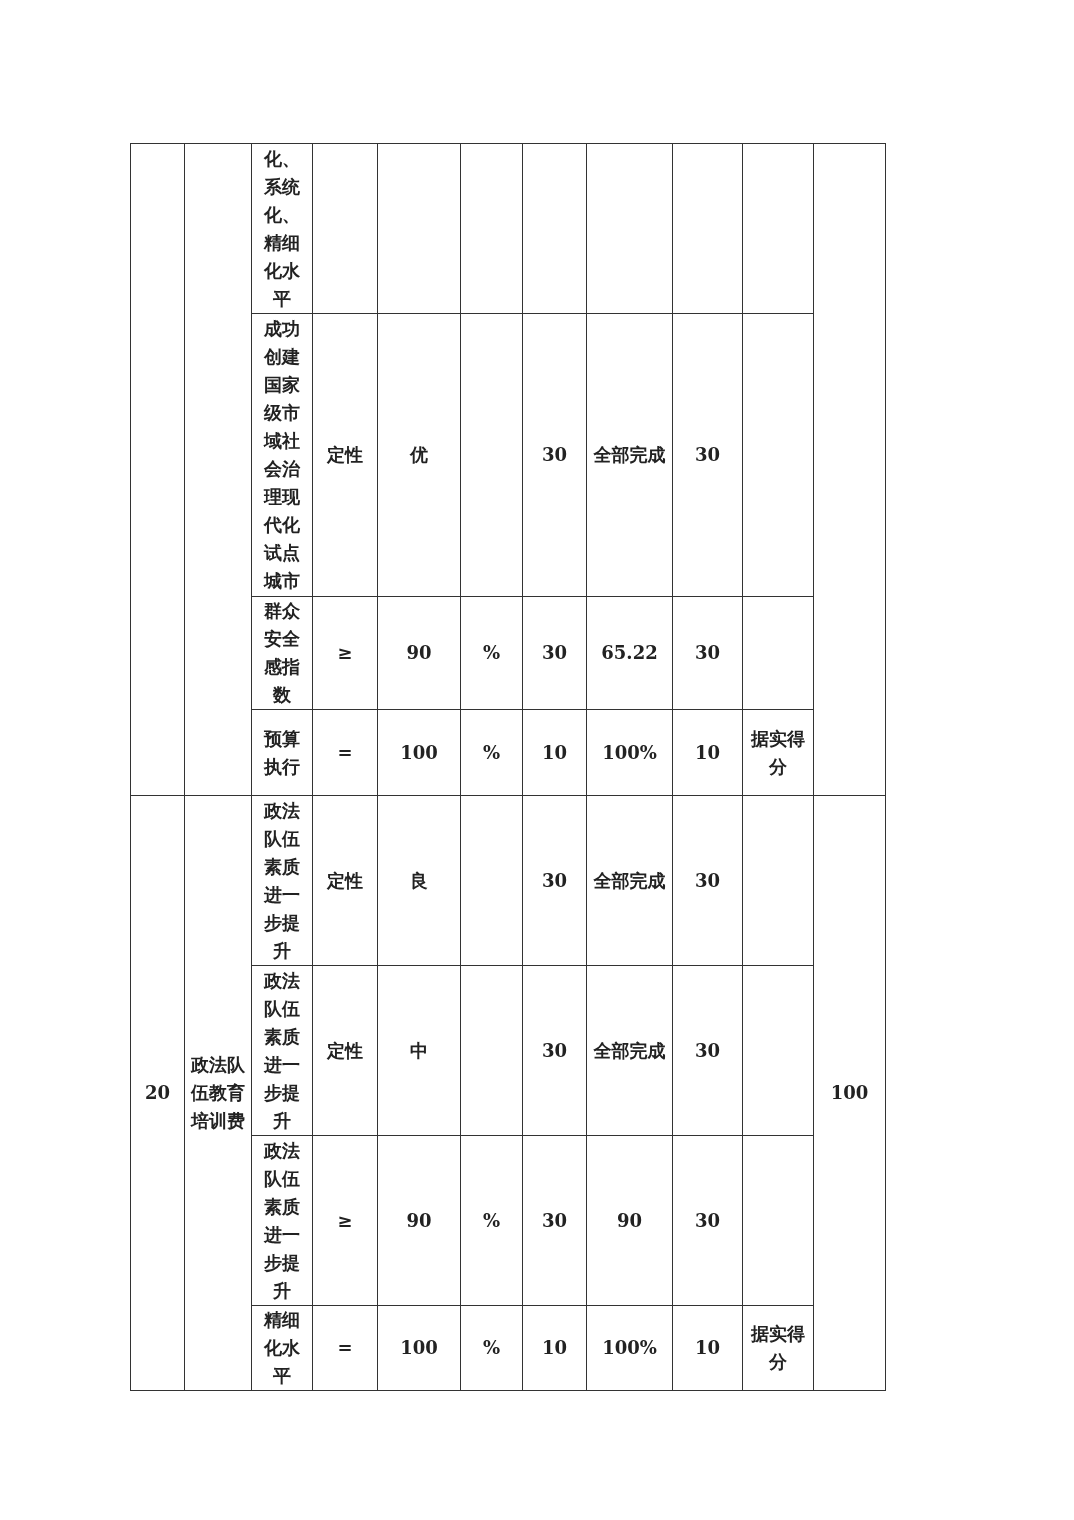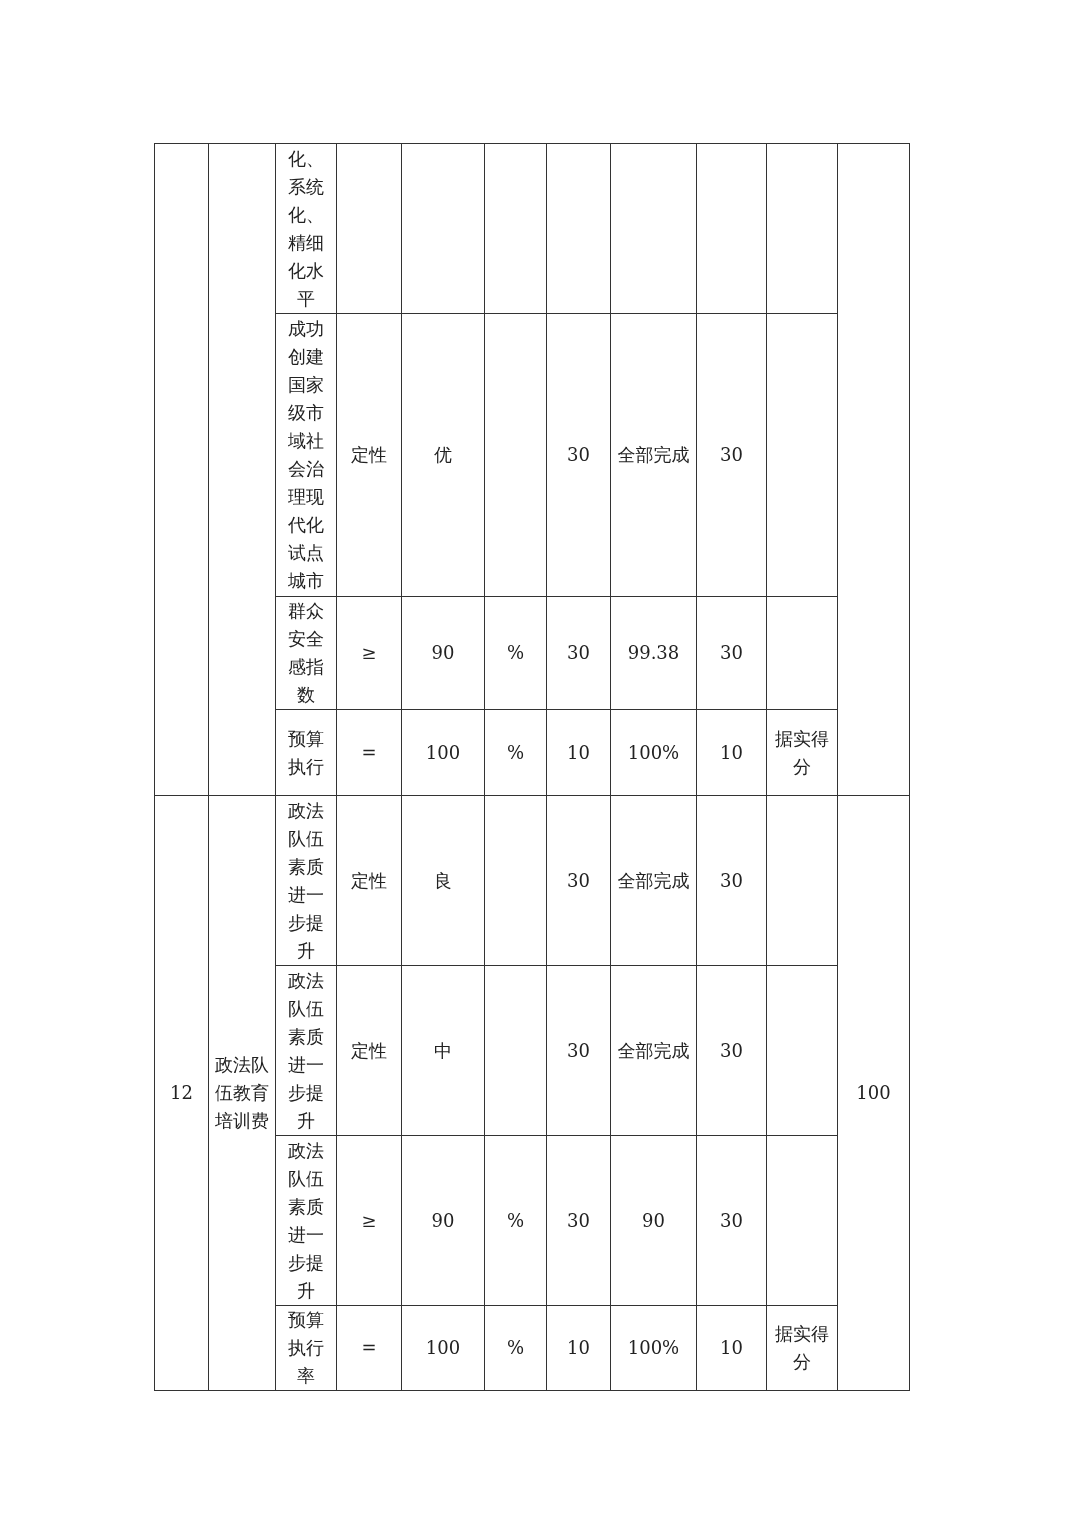--- a/index.html
+++ b/index.html
@@ -1,21 +1,22 @@
 <!DOCTYPE html>
 <html><head>
 <meta charset="utf-8">
 <style>
   html, body { margin: 0; padding: 0; background: #ffffff; }
   body { width: 1074px; height: 1520px; position: relative; font-family: "DejaVu Serif", "Liberation Serif", serif; color: #222; }
   .page { position: absolute; left: 0; top: 0; width: 1074px; height: 1520px; background: #fff; }
   table.perf {
-    position: absolute; left: 154px; top: 143px;
+    position: absolute; left: 130px; top: 143px;
     border-collapse: collapse; table-layout: fixed;
     width: 755px;
+    font-weight: bold;
   }
   table.perf td {
     border: 1.5px solid #333;
     text-align: center; vertical-align: middle;
     font-size: 18px; line-height: 28px;
     padding: 0 4px; box-sizing: border-box;
     word-break: break-all; overflow: hidden;
   }
   td.name-col { padding: 0 8px; }
 </style>
@@ -61,37 +62,37 @@
     <td>全部完成</td>
     <td>30</td>
     <td></td>
   </tr>
   <tr style="height:113px">
     <td class="name-col">群众安全感指数</td>
     <td>≥</td>
     <td>90</td>
     <td>%</td>
     <td>30</td>
-    <td>99.38</td>
+    <td>65.22</td>
     <td>30</td>
     <td></td>
   </tr>
   <tr style="height:86px">
     <td class="name-col">预算执行</td>
     <td>=</td>
     <td>100</td>
     <td>%</td>
     <td>10</td>
     <td>100%</td>
     <td>10</td>
     <td>据实得分</td>
   </tr>
 
   <tr style="height:170px">
-    <td rowspan="4">12</td>
+    <td rowspan="4">20</td>
     <td rowspan="4" class="name-col">政法队伍教育培训费</td>
     <td class="name-col">政法队伍素质进一步提升</td>
     <td>定性</td>
     <td>良</td>
     <td></td>
     <td>30</td>
     <td>全部完成</td>
     <td>30</td>
     <td></td>
     <td rowspan="4">100</td>
@@ -110,21 +111,21 @@
     <td class="name-col">政法队伍素质进一步提升</td>
     <td>≥</td>
     <td>90</td>
     <td>%</td>
     <td>30</td>
     <td>90</td>
     <td>30</td>
     <td></td>
   </tr>
   <tr style="height:57px">
-    <td class="name-col">预算执行率</td>
+    <td class="name-col">精细化水平</td>
     <td>=</td>
     <td>100</td>
     <td>%</td>
     <td>10</td>
     <td>100%</td>
     <td>10</td>
     <td>据实得分</td>
   </tr>
 </tbody>
     </table>

